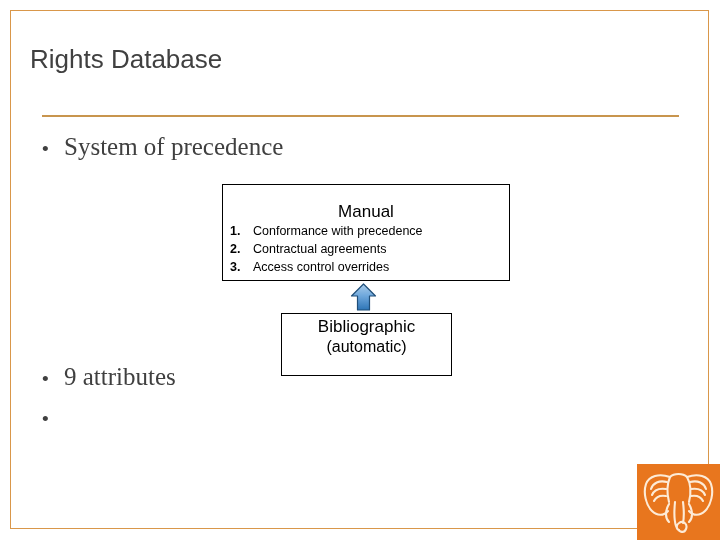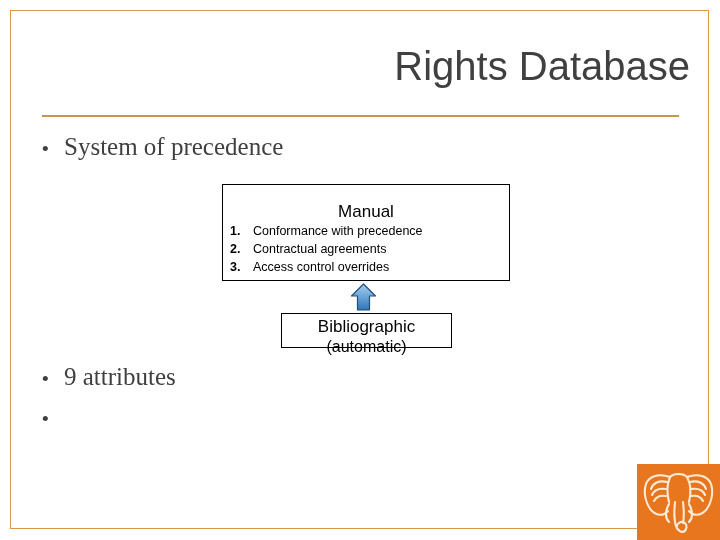--- a/index.html
+++ b/index.html
@@ -26,22 +26,22 @@
     height: 519px;
     border: 1px solid #D9974A;
     box-sizing: border-box;
     pointer-events: none;
   }
   .title {
     position: absolute;
     left: 30px;
     top: 44px;
     width: 660px;
-    text-align: right;
-    font-size: 40px;
+    text-align: left;
+    font-size: 26px;
     color: #404040;
     letter-spacing: 0px;
     white-space: nowrap;
   }
   .title-rule {
     position: absolute;
     left: 42px;
     top: 115px;
     width: 637px;
     height: 0;
@@ -108,21 +108,21 @@
     flex: 0 0 23px;
   }
   .oli-text {
     white-space: nowrap;
   }
 
   #bibliographic-box {
     left: 281px;
     top: 313px;
     width: 171px;
-    height: 35px;
+    height: 63px;
   }
   .box-sub {
     text-align: center;
     font-size: 16px;
     color: #000000;
     line-height: 1.25;
     margin-top: 0px;
   }
   #bib-title {
     font-size: 17px;

